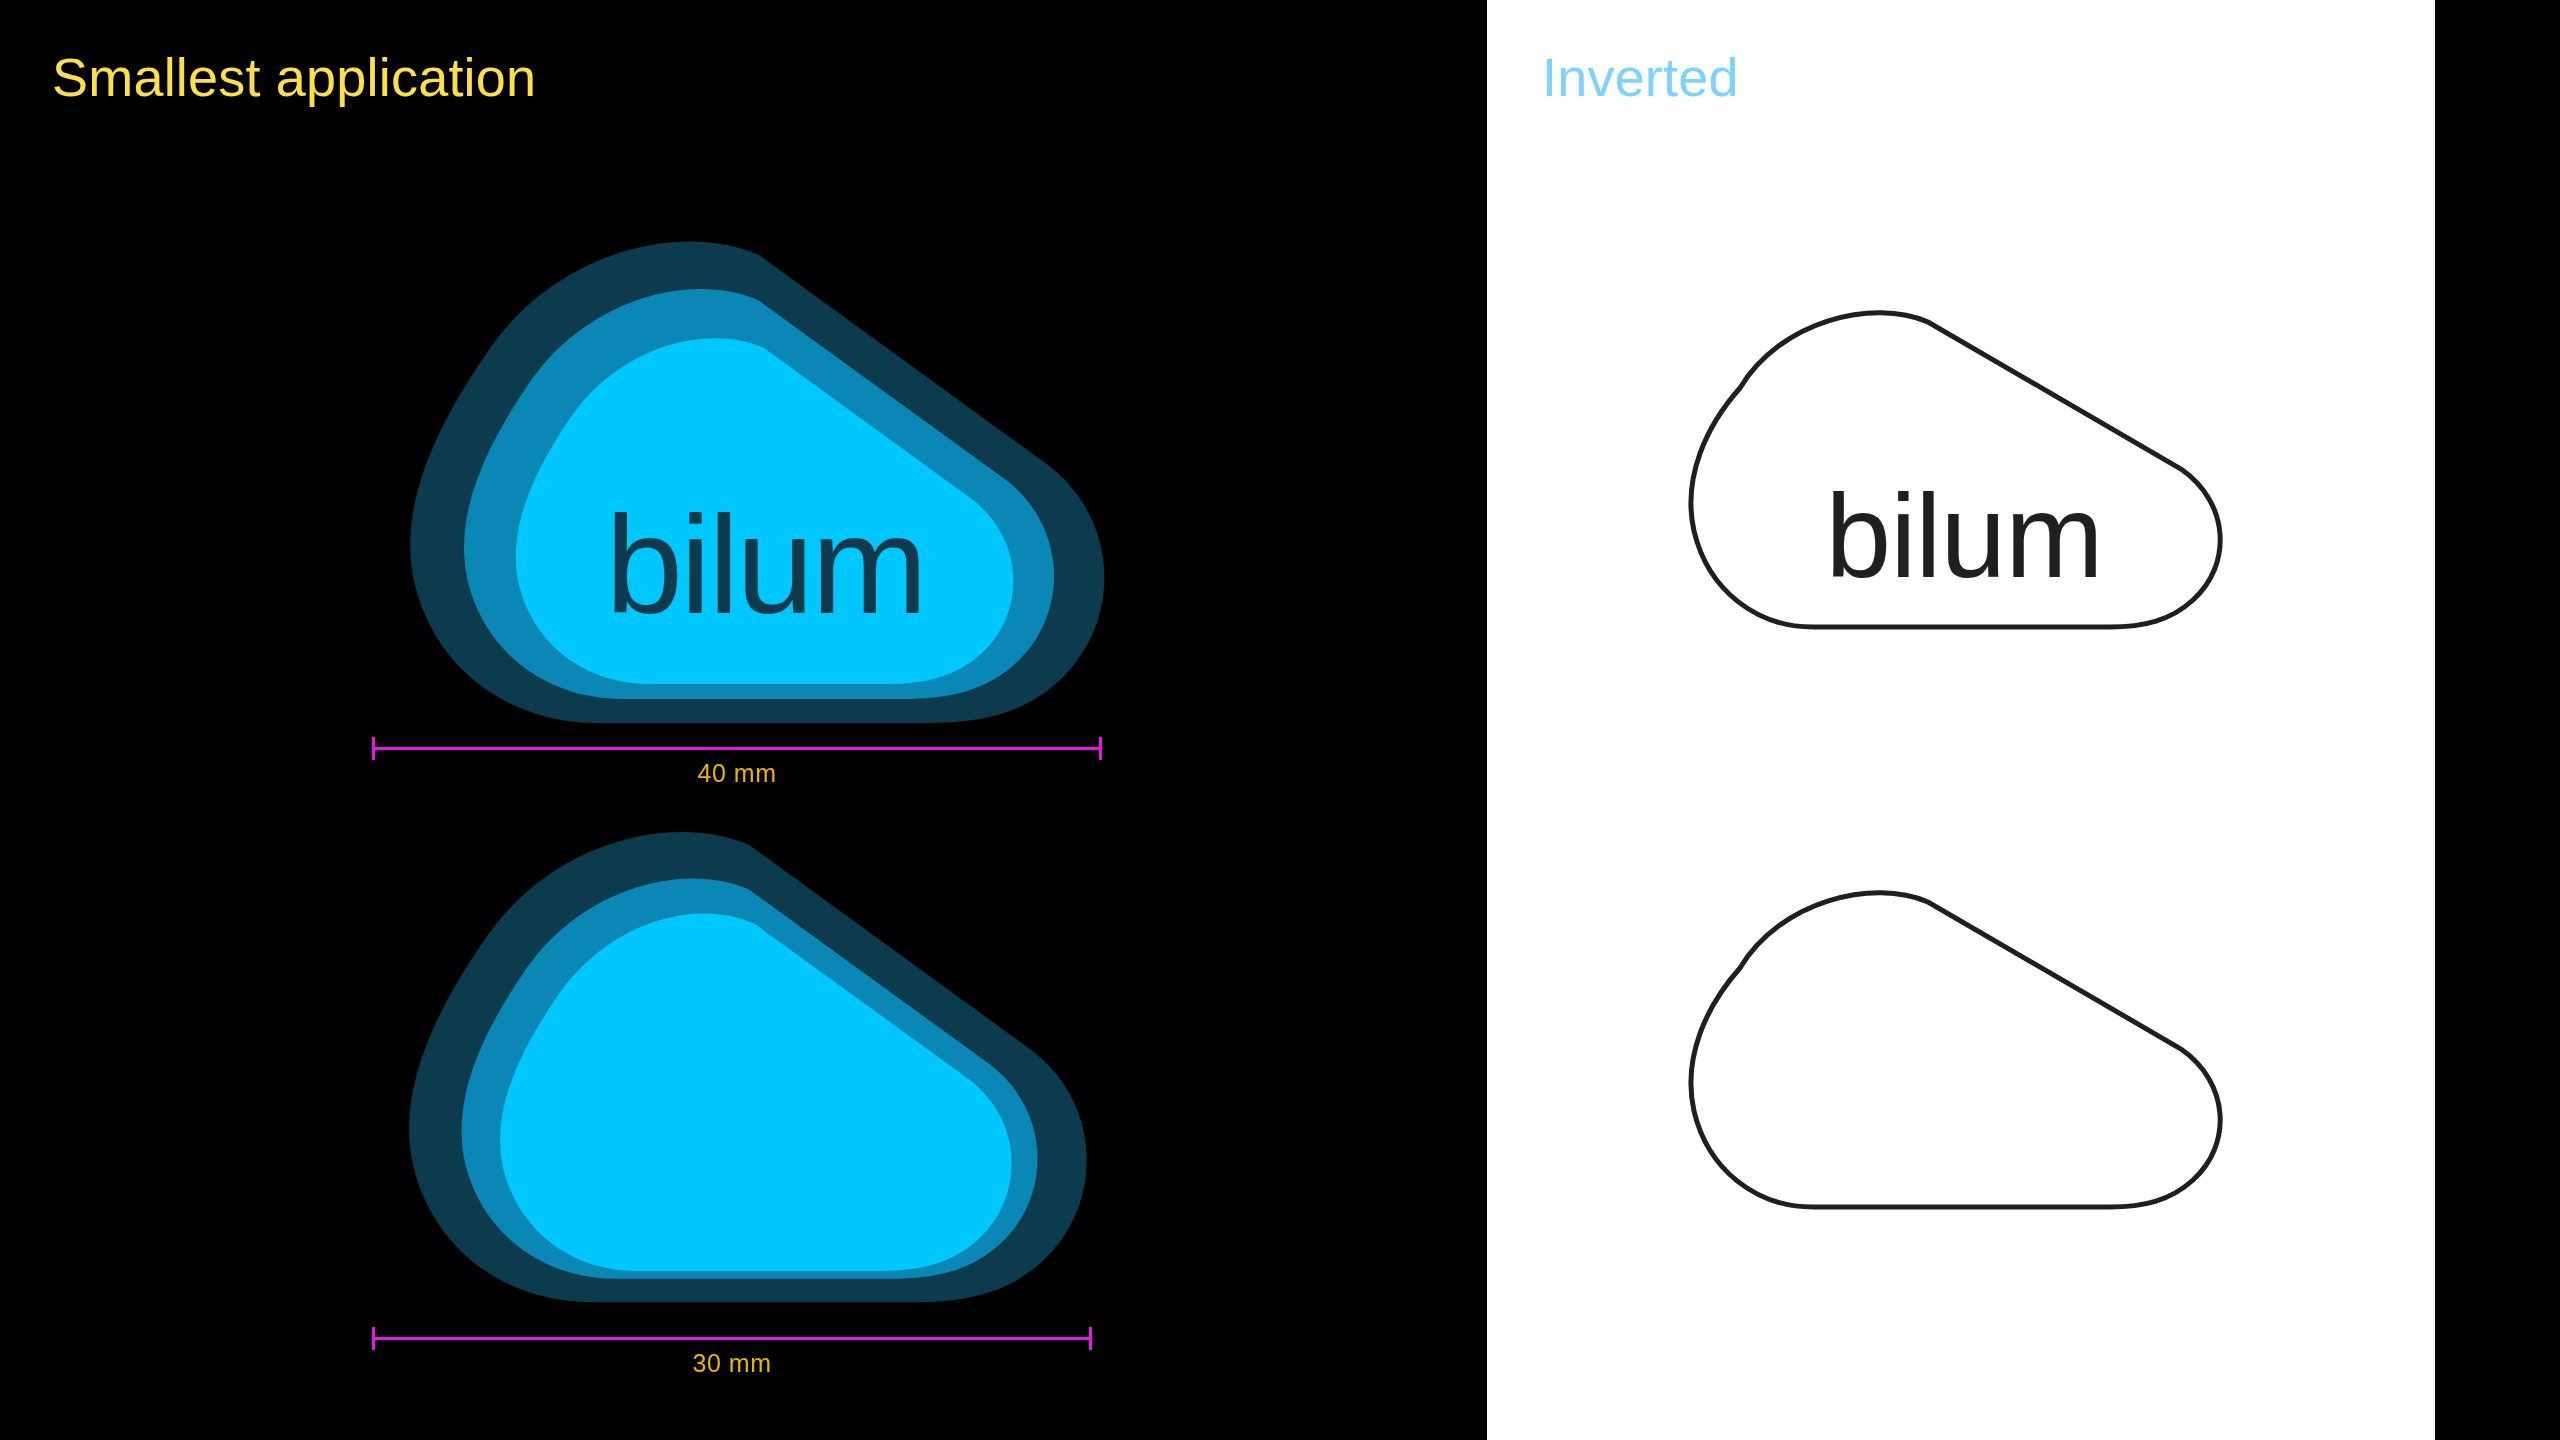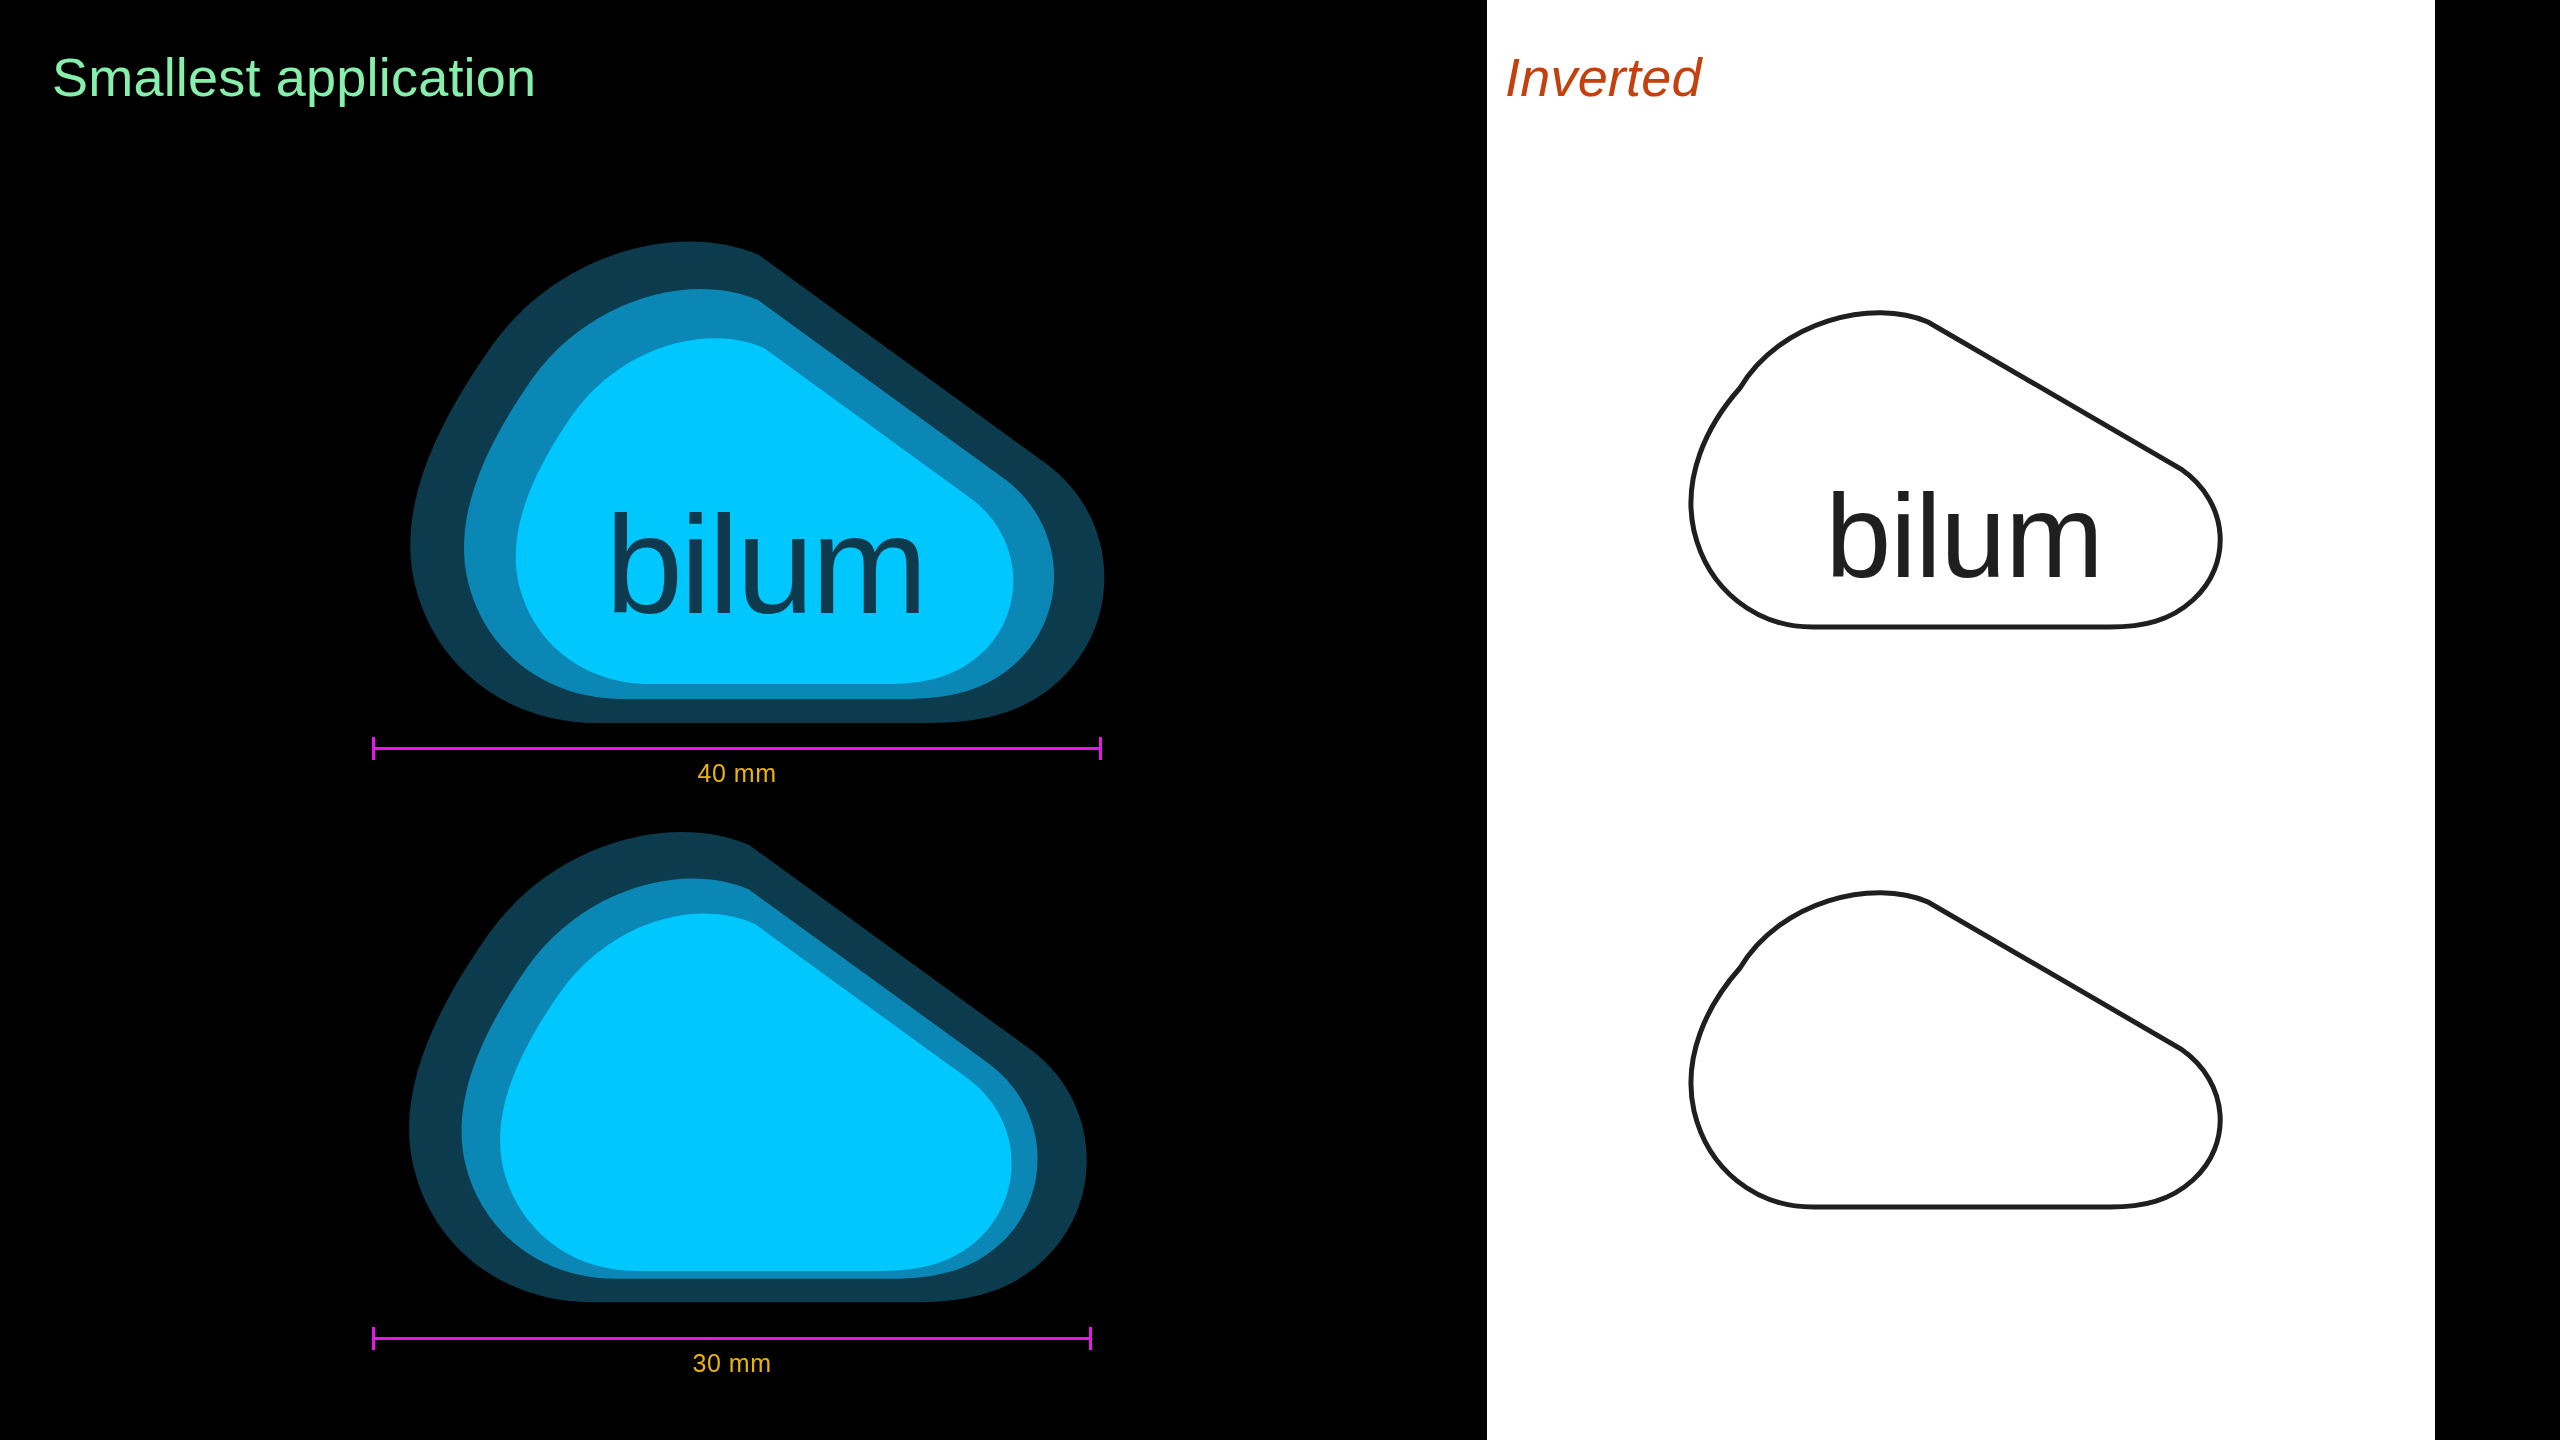--- a/index.html
+++ b/index.html
@@ -45,27 +45,26 @@
     position: absolute;
     font-weight: 400;
     letter-spacing: 0.2px;
     white-space: nowrap;
     font-size: 54px;
     line-height: 1;
   }
   #title-dark {
     left: 52px;
     top: 50px;
-    color: #86efac;
+    color: #fde047;
   }
   #title-light {
-    left: 1505px;
+    left: 1542px;
     top: 50px;
-    color: #c2410c;
-    font-style: italic;
+    color: #7dd3fc;
   }
 
   
   .logo-wrap {
     position: absolute;
   }
   .logo-wrap svg {
     display: block;
     width: 100%;
     height: 100%;

